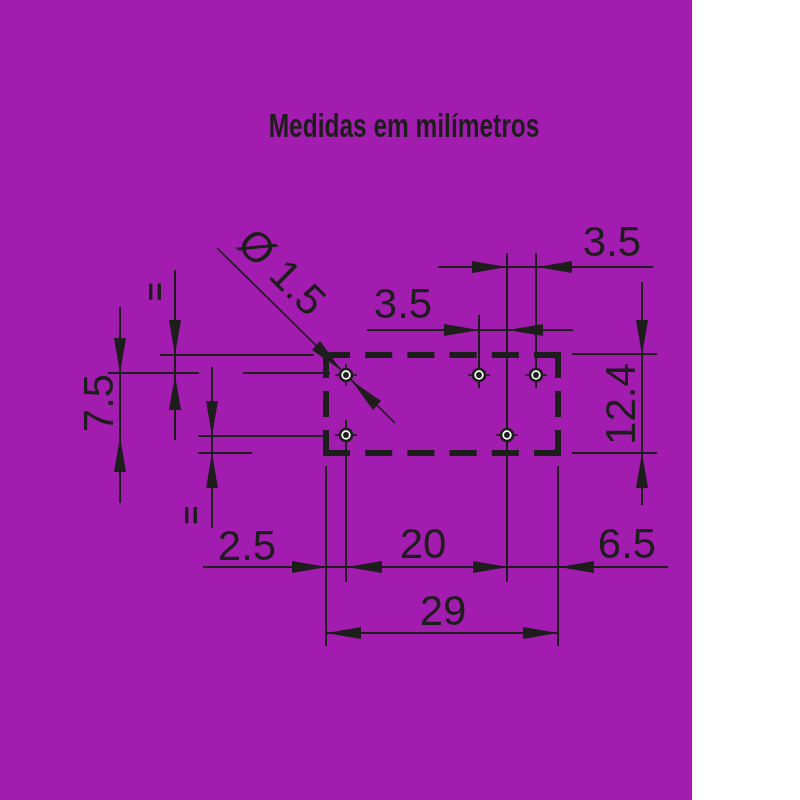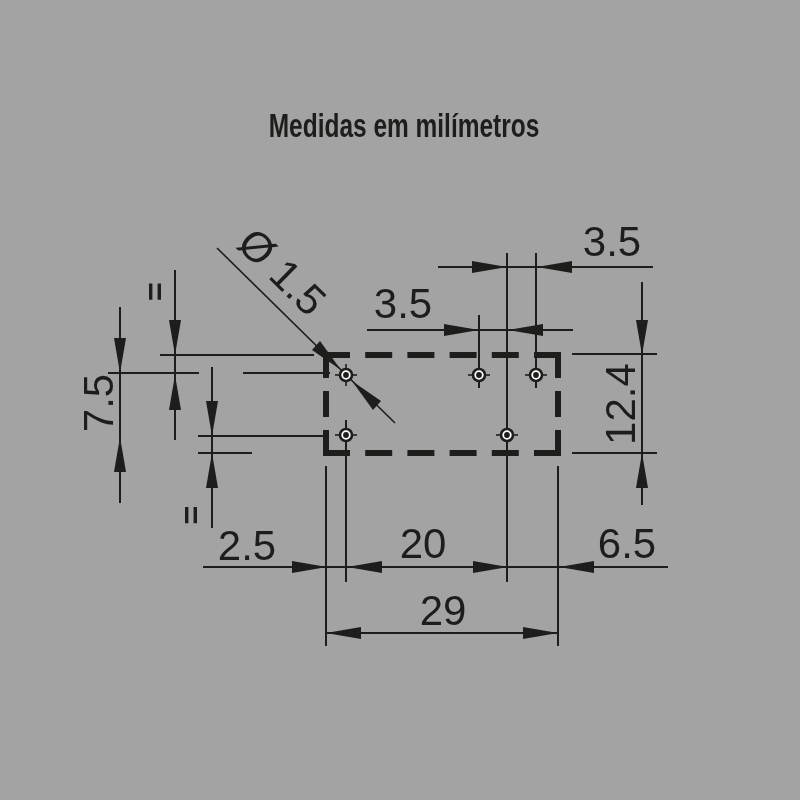--- a/index.html
+++ b/index.html
@@ -1,16 +1,16 @@
 <!DOCTYPE html>
 <html><head>
 <meta charset="utf-8">
 <style>
   html,body{margin:0;padding:0;background:#ffffff;}
-  .page{width:800px;height:800px;background:#a3a3a3;position:relative;overflow:hidden;}
+  .page{width:692px;height:800px;background:#a21caf;position:relative;overflow:hidden;}
   svg text{fill:#1d1d1b;font-family:"Liberation Sans","DejaVu Sans",sans-serif;}
   .dim-text{font-size:42px;}
   .title-text{font-size:34px;font-weight:bold;}
   .eq-text{font-size:32px;font-weight:bold;}
   .thin{stroke:#1d1d1b;stroke-width:2;fill:none;}
   .hair{stroke:#1d1d1b;stroke-width:1.6;fill:none;}
   .dashbold{stroke:#1d1d1b;stroke-width:6;fill:none;}
   .arrow{fill:#1d1d1b;stroke:none;}
   .hole-ring{fill:#ffffff;stroke:#1d1d1b;stroke-width:2.6;}
   .hole-dot{fill:#1d1d1b;stroke:none;}

